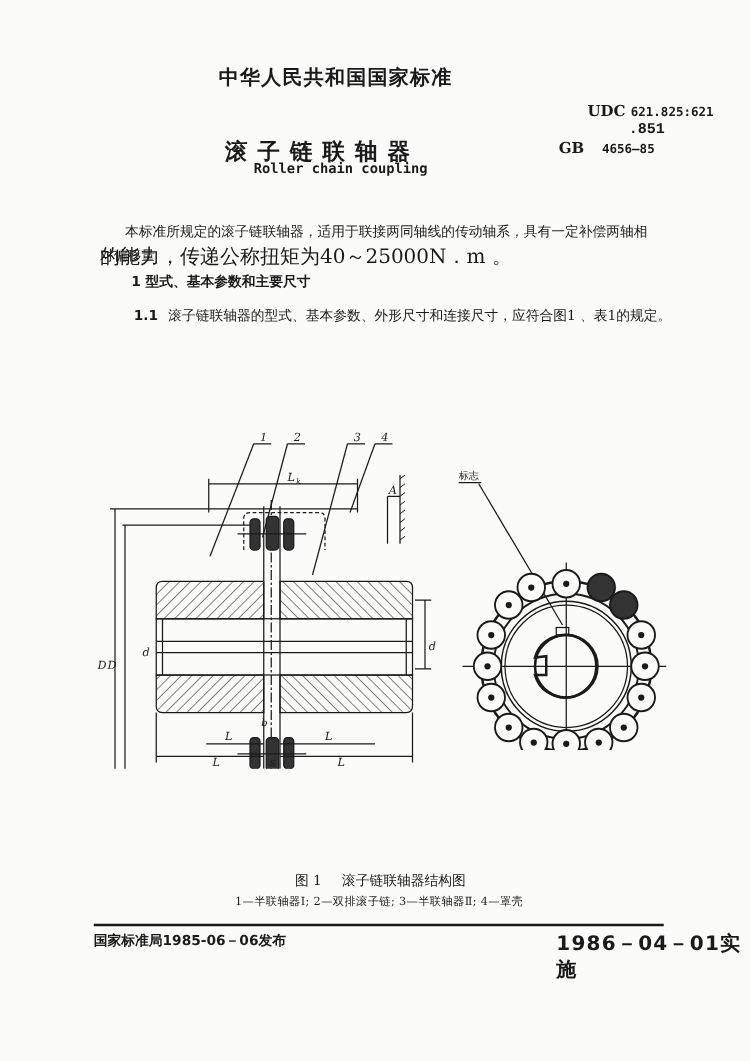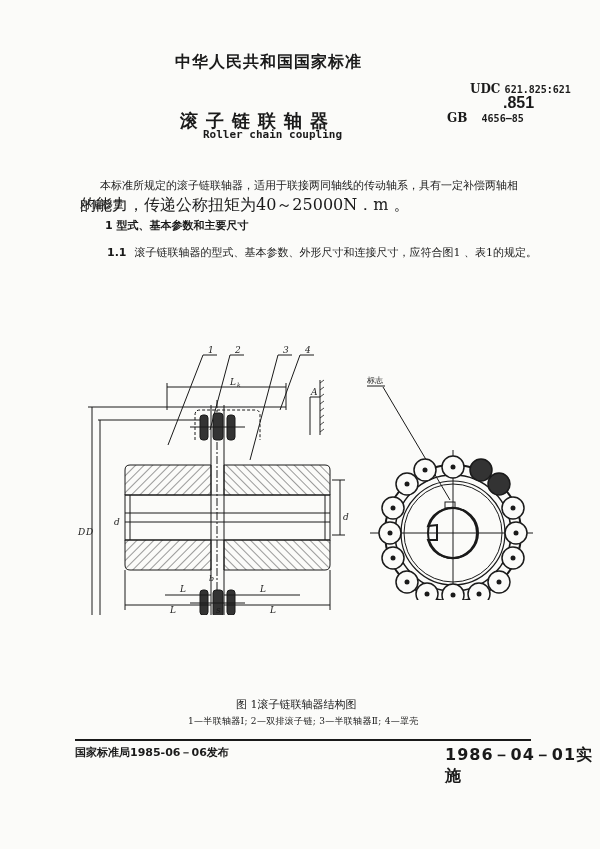--- a/index.html
+++ b/index.html
@@ -6,30 +6,30 @@
   body {
     width: 600px; height: 849px; background: #fbfbf9; position: relative; overflow: hidden;
     font-family: "DejaVu Serif", "Liberation Serif", serif; color: #1a1a1a;
   }
   .abs { position: absolute; }
   .std-org { left: 175px; top: 52px; font-family: "DejaVu Sans", sans-serif; font-weight: bold; font-size: 16px; letter-spacing: 1px; }
   .title-cn { left: 180px; top: 97px; font-family: "DejaVu Sans", sans-serif; font-weight: bold; font-size: 18px; letter-spacing: 8px; margin-top: 12px; }
   .title-en { left: 203px; top: 128px; font-family: "DejaVu Sans Mono", monospace; font-weight: bold; font-size: 11px; }
   .udc { left: 470px; top: 83px; font-size: 12px; font-weight: bold; line-height: 13px; }
   .udc .num { font-family: "DejaVu Sans Mono", monospace; font-size: 10px; }
-  .udc .sub { display: block; padding-left: 33px; font-family: Liberation Sans, sans-serif; font-size: 16px; }
+  .udc .sub { display: block; padding-left: 33px; font-family: Liberation Mono, monospace; font-size: 12px; }
   .gb { left: 447px; top: 111px; font-size: 12px; font-weight: bold; }
   .gb .num { font-family: "DejaVu Sans Mono", monospace; font-size: 10px; margin-left: 10px; }
   .para { left: 80px; top: 176px; width: 445px; font-size: 11px; line-height: 19px; text-indent: 20px; }
   .para2 { left: 80px; top: 195px; }
   .sec1 { left: 80px; top: 218px; font-size: 11px; font-weight: bold; font-family: "DejaVu Sans", sans-serif; margin-left: 25px; }
   .sec11 { left: 90px; top: 245px; font-size: 11px; margin-left: 17px; }
   .sec11 .n { font-family: "DejaVu Sans", sans-serif; font-weight: bold; margin-right: 8px; }
   .fig-cap { left: 236px; top: 697px; font-size: 11px; }
-  .fig-cap .n { margin-right: 0; }
+  .fig-cap .n { margin-right: 16px; }
   .fig-legend { left: 188px; top: 715px; font-size: 9px; letter-spacing: 0.3px; }
   .rule { left: 75px; top: 739px; width: 456px; height: 2px; background: #1a1a1a; }
   .issue { left: 75px; top: 745px; font-family: "DejaVu Sans", sans-serif; font-weight: bold; font-size: 11px; }
   .impl { left: 445px; top: 745px; font-family: "DejaVu Sans", sans-serif; font-weight: bold; font-size: 16px; letter-spacing: 1px; }
   svg text { font-family: "DejaVu Serif", serif; font-style: italic; }
 </style>
 </head>
 <body>
 
 <div class="abs std-org">中华人民共和国国家标准</div>

